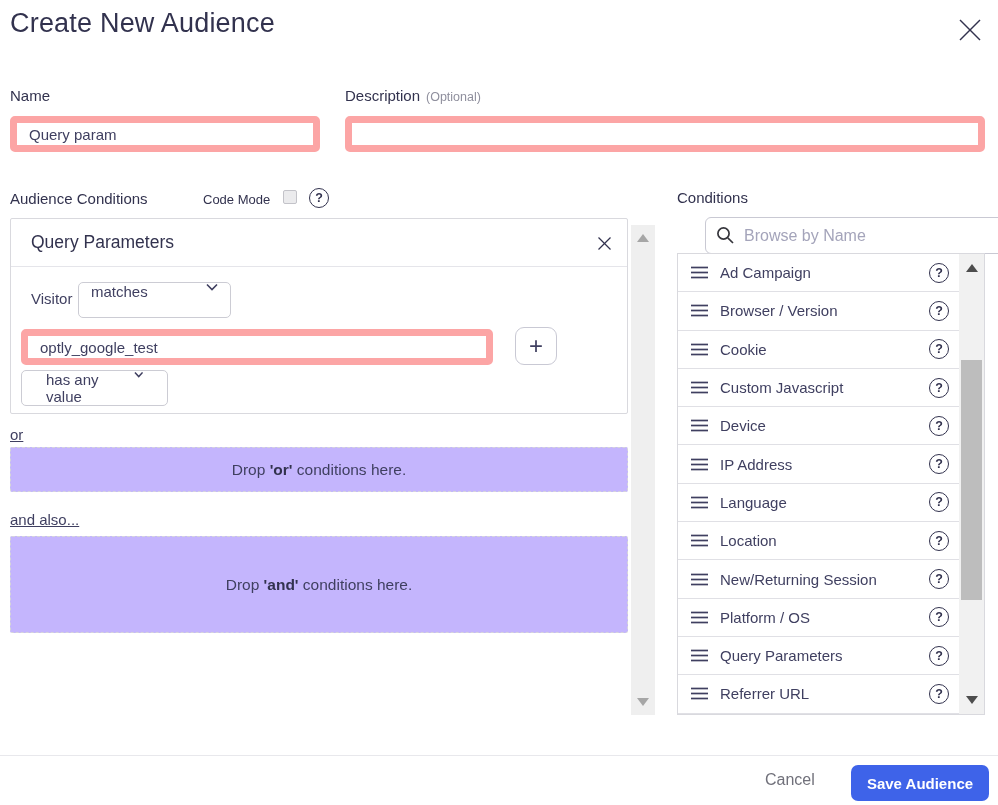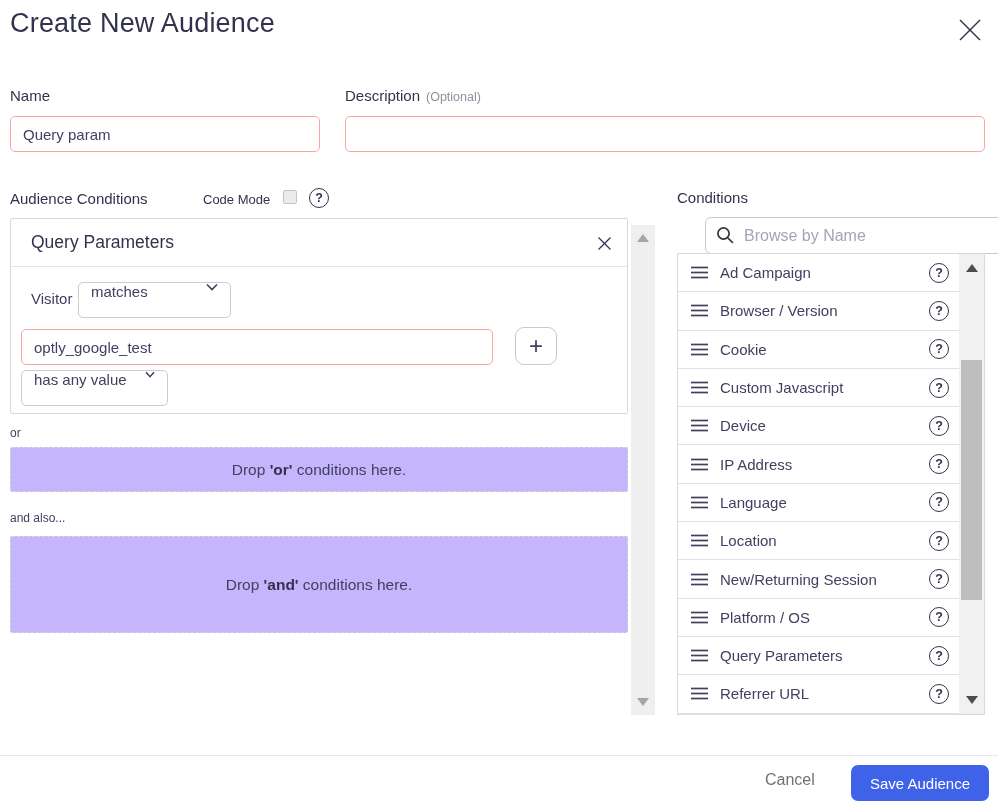--- a/index.html
+++ b/index.html
@@ -21,21 +21,21 @@
   .abs { position:absolute; }
 
   
   .modal-title { left:10px; top:8px; font-size:27px; font-weight:400; color:var(--heading); letter-spacing:.2px; }
   .modal-close { left:954px; top:14px; width:32px; height:32px; display:flex; align-items:center; justify-content:center; cursor:pointer; }
 
   
   .field-label { font-size:15px; color:var(--heading); }
   .optional { font-size:12.5px; color:var(--muted); margin-left:6px; }
   .text-input {
-    height:36px; border:1px solid #fca5a5; border-radius:5px;
+    height:36px; border:7px solid #fca5a5; border-radius:5px;
     font-family:"Liberation Sans",sans-serif; font-size:15px; color:var(--text);
     padding:0 12px; outline:none; background:#fff;
   }
   .name-label { left:10px; top:87px; }
   .name-input { left:10px; top:116px; width:310px; }
   .desc-label { left:345px; top:87px; }
   .desc-input { left:345px; top:116px; width:640px; }
 
   
   .section-title { left:10px; top:190px; font-size:15px; color:var(--heading); }
@@ -67,24 +67,24 @@
   }
   .match-select { left:67px; top:63px; width:153px; height:36px; padding:0 12px; justify-content:space-between; }
   .sentence { position:absolute; left:228px; top:71px; font-size:15px; }
   .sentence b, .dropzone b { font-weight:700; color:var(--heading); }
   .param-input { position:absolute; left:10px; top:110px; width:472px; }
   .add-btn {
     position:absolute; left:504px; top:108px; width:42px; height:38px;
     border:1px solid #c9c9d4; border-radius:9px; background:#fff; cursor:pointer;
     font-size:24px; font-weight:300; color:var(--text); line-height:34px; text-align:center;
   }
-  .value-select { left:10px; top:151px; width:147px; height:36px; padding:0 12px; justify-content:space-between; }
-
-  
-  .group-label { font-size:12px; color:var(--text); }
+  .value-select { left:10px; top:151px; width:147px; height:36px; padding:0 24px; justify-content:space-between; }
+
+  
+  .group-label { font-size:15px; color:var(--text);text-decoration:underline; }
   .or-label { left:10px; top:426px; }
   .dropzone {
     border:1px dashed #d5d5da; border-radius:2px; background:#c4b5fd;
     display:flex; align-items:center; justify-content:center;
     font-size:15.5px; color:var(--text);
   }
   .or-zone { left:10px; top:447px; width:618px; height:45px; }
   .and-label { left:10px; top:511px; }
   .and-zone { left:10px; top:536px; width:618px; height:97px; }
 
@@ -118,21 +118,21 @@
   .scroll-track-inner { position:absolute; right:0; top:0; width:25px; height:100%; background:#f1f1f1; }
   .tri-up-dark { top:10px; border-left:6px solid transparent; border-right:6px solid transparent; border-bottom:8px solid #4d4d4d; }
   .tri-down-dark { bottom:10px; border-left:6px solid transparent; border-right:6px solid transparent; border-top:8px solid #4d4d4d; }
   .thumb-inner { position:absolute; left:2px; top:106px; width:21px; height:240px; background:#bdbdbd; cursor:pointer; }
 
   
   .footer-divider { left:0; top:755px; width:998px; height:1px; background:#e8e8ec; }
   .cancel-btn { left:765px; top:771px; font-size:16px; color:#70707a; cursor:pointer; background:none; border:none; font-family:"Liberation Sans",sans-serif; }
   .save-btn {
     left:851px; top:765px; width:138px; height:36px; border:none; border-radius:7px;
-    background:var(--accent); color:#ffffff; font-size:15px; font-weight:400;
+    background:var(--accent); color:#ffffff; font-size:15px; font-weight:700;
     font-family:"Liberation Sans",sans-serif; cursor:pointer;
   }
 </style>
 </head>
 <body>
 
 <h1 class="abs modal-title">Create New Audience</h1>
 <div class="abs modal-close">
   <svg width="26" height="26" viewBox="0 0 26 26">
       <line x1="3" y1="3" x2="23" y2="23" stroke="#32324e" stroke-width="1.5"></line>

